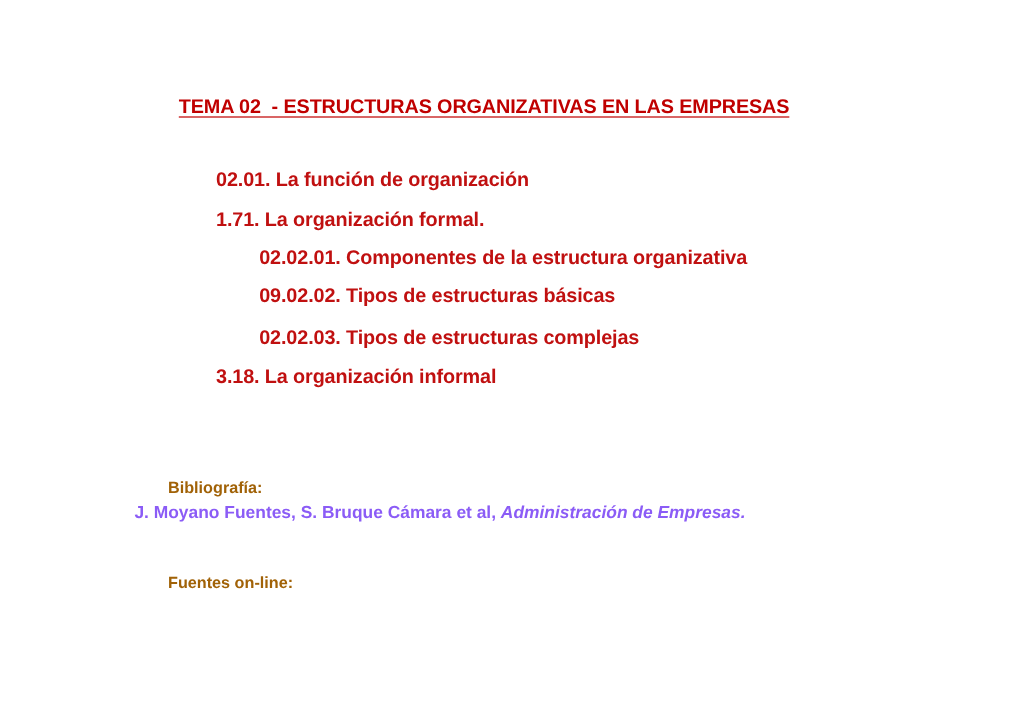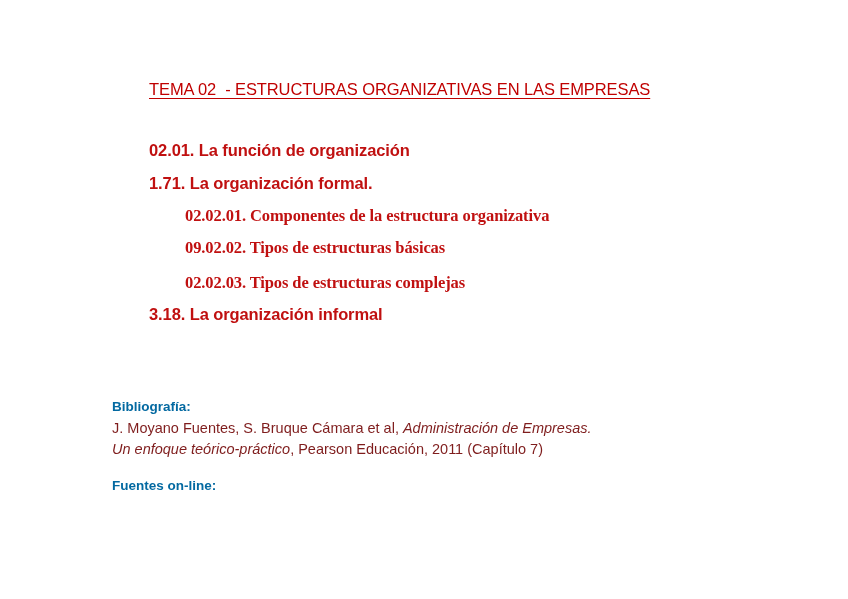--- a/index.html
+++ b/index.html
@@ -21,21 +21,21 @@
     inset: 0;
     background: #ffffff;
   }
 
   
   .slide-title {
     position: absolute;
     left: 149px;
     top: 80px;
     font-size: 16.5px;
-    font-weight: normal;
+    font-weight: bold;
     color: #C00000;
     text-decoration: underline;
     text-underline-offset: 3px;
     letter-spacing: -0.1px;
     white-space: pre;
   }
 
   
   .outline {
     position: absolute;
@@ -43,46 +43,48 @@
     top: 0;
     width: 848px;
   }
   .outline-item {
     position: absolute;
     font-size: 16.5px;
     font-weight: bold;
     color: #C01010;
     white-space: pre;
     letter-spacing: -0.1px;
+    margin-left: 31px;
   }
   .outline-item.level-1 { left: 149px; }
-  .outline-item.level-2 { left: 185px; font-family: Liberation Serif, serif; }
+  .outline-item.level-2 { left: 185px; }
 
   .lvl1-0 { top: 141px; }
   .lvl1-1 { top: 174px; }
   .lvl2-0 { top: 206px; }
   .lvl2-1 { top: 238px; }
   .lvl2-2 { top: 273px; }
   .lvl1-2 { top: 305px; }
 
   
   .ref-block {
     position: absolute;
     left: 112px;
   }
   .ref-heading {
     font-size: 13.5px;
     font-weight: bold;
-    color: #0369a1;
+    color: #a16207;
     white-space: pre;
+    margin-left: 28px;
   }
   .ref-line {
     font-size: 14.5px;
-    font-weight: normal;
-    color: #7f1d1d;
+    font-weight: bold;
+    color: #8b5cf6;
     white-space: pre;
     line-height: 21px;
   }
   .ref-line .it {
     font-style: italic;
   }
 
   #bibliografia-block { top: 399px; }
   #bib-line-1 { position: absolute; left: 112px; top: 418px; }
   #bib-line-2 { position: absolute; left: 112px; top: 439px; }
@@ -101,17 +103,16 @@
     <div class="outline-item level-2 lvl2-0">02.02.01. Componentes de la estructura organizativa</div>
     <div class="outline-item level-2 lvl2-1">09.02.02. Tipos de estructuras básicas</div>
     <div class="outline-item level-2 lvl2-2">02.02.03. Tipos de estructuras complejas</div>
     <div class="outline-item level-1 lvl1-2">3.18. La organización informal</div>
   </div>
 
   <div class="ref-block ref-heading" id="bibliografia-block">Bibliografía:</div>
 
   <div class="ref-line" id="bib-line-1"><span>J. Moyano Fuentes, S. Bruque Cámara et al, </span><span class="it">Administración de Empresas.</span></div>
 
-  <div class="ref-line" id="bib-line-2"><span class="it">Un enfoque teórico-práctico</span><span>, Pearson Educación, 2011 (Capítulo 7)</span></div>
 
   <div class="ref-block ref-heading" id="recursos-block">Fuentes on-line:</div>
 
 </div>
 
 </body></html>

